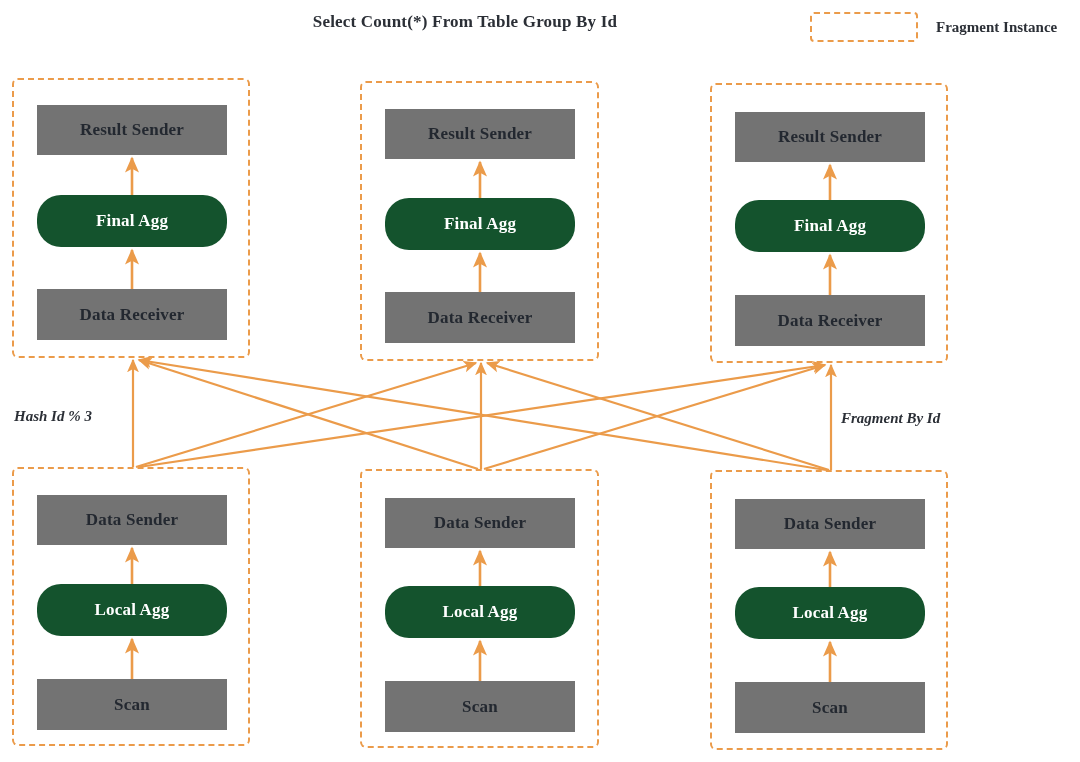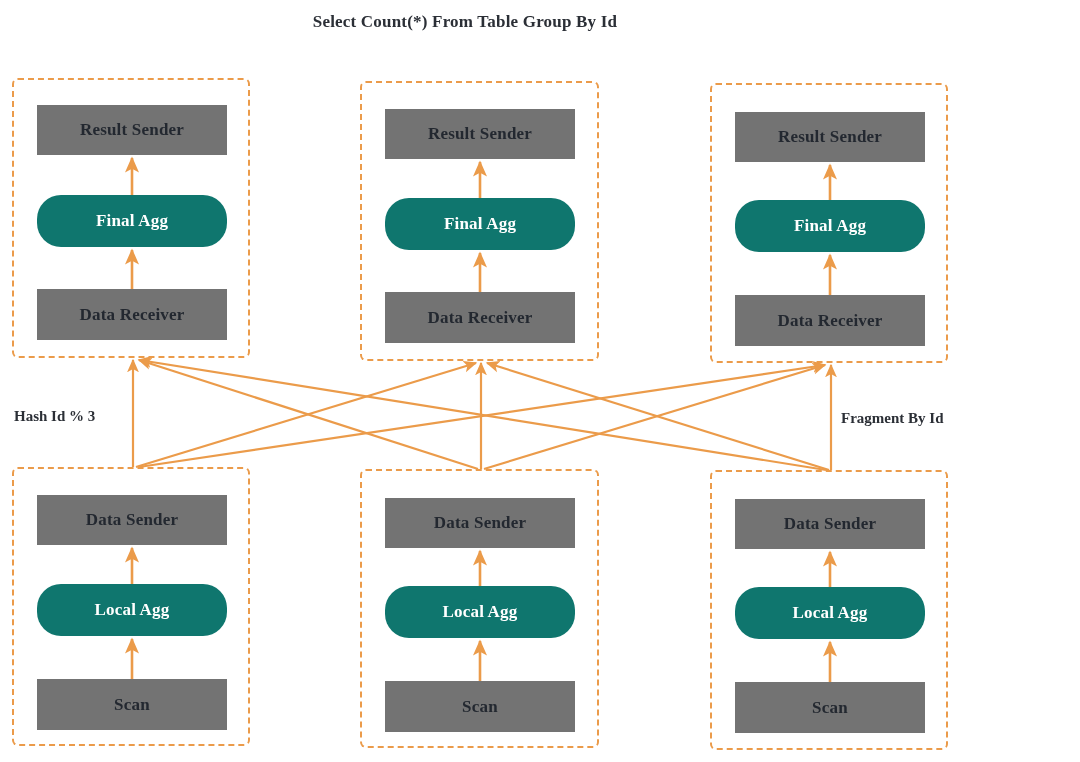--- a/index.html
+++ b/index.html
@@ -71,48 +71,53 @@
     font-size: 17px;
     font-weight: bold;
     box-sizing: border-box;
     letter-spacing: 0.2px;
   }
   .op.gray {
     background: #737373;
     color: #232830;
   }
   .op.teal {
-    background: #0f766e;
+    background: #14532d;
     color: #ffffff;
     border-radius: 24px;
   }
   
   .edge-label {
     position: absolute;
     font-size: 15px;
     font-weight: bold;
     white-space: nowrap;
     color: #2b2f36;
+    font-style: italic;
   }
   svg.wires {
     position: absolute;
     left: 0; top: 0;
     width: 1080px;
     height: 762px;
     pointer-events: none;
     overflow: visible;
   }
 </style>
 </head>
 <body>
 
 <div id="stage">
 
   <div class="title">Select Count(*) From Table Group By Id</div>
 
+  <div class="legend">
+    <div class="legend-swatch"></div>
+    <div class="legend-label">Fragment Instance</div>
+  </div>
 
   <svg class="wires" viewBox="0 0 1080 762">
     <defs>
       <marker id="arrowhead" markerWidth="7" markerHeight="7" refX="5.6" refY="3.1" orient="auto" markerUnits="strokeWidth">
         <path d="M0,0.4 L6.2,3.1 L0,5.8 L1.5,3.1 Z" fill="#eb9b4a"></path>
       </marker>
     </defs>
     <g id="shuffle-edges">
         <line x1="133" y1="467" x2="133" y2="360" stroke="#eb9b4a" stroke-width="2.2" marker-end="url(#arrowhead)"></line>
         <line x1="136" y1="467" x2="476" y2="363" stroke="#eb9b4a" stroke-width="2.2" marker-end="url(#arrowhead)"></line>

